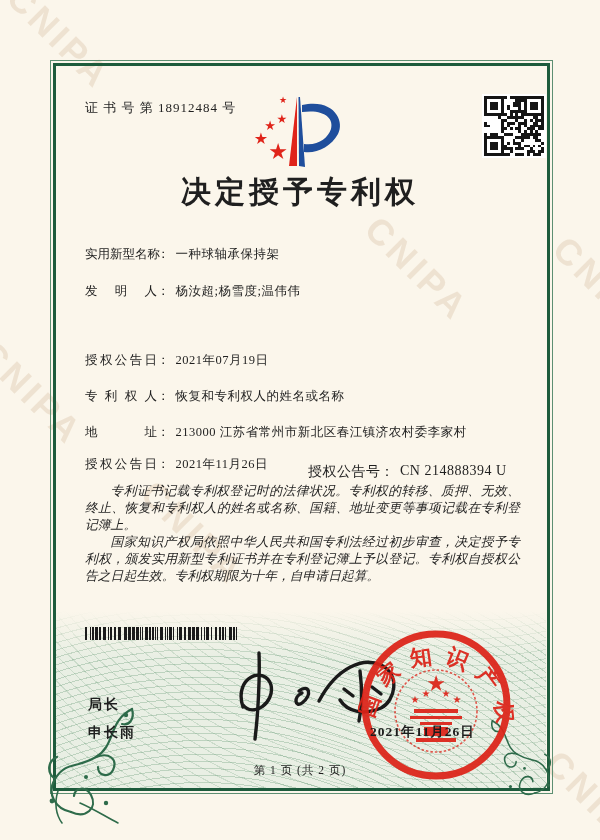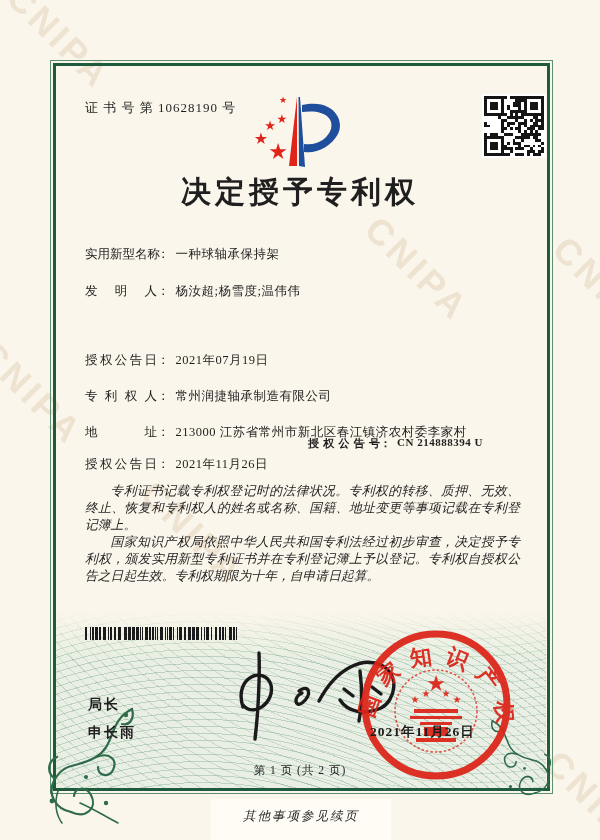--- a/index.html
+++ b/index.html
@@ -44,21 +44,21 @@
     position:absolute; left:482px; top:94px; width:64px; height:64px;
     background:#fff; padding:2px; box-sizing:border-box;
   }
   .qr-grid{position:relative; width:60px; height:60px; background:#fff;}
   .qr-grid div{position:absolute; background:#151515;}
   .title{
     position:absolute; left:0; top:172px; width:100%;
     text-align:center; font-size:30px; font-weight:bold; letter-spacing:4px;
   }
   .field-row{position:absolute; left:85px; white-space:nowrap; font-size:12.5px;}
-  .field-row2{position:absolute; left:308px; top:436px; white-space:nowrap; font-size:11px;font-weight:bold;}
+  .field-row2{position:absolute; left:308px; top:463px; white-space:nowrap; font-size:14px;}
   .flabel{
     display:inline-block; width:72px; white-space:nowrap;
     text-align:justify; text-align-last:justify; text-justify:inter-character;
     vertical-align:top;
   }
   .fcolon{display:inline-block; vertical-align:top;}
   .fvalue{display:inline-block; margin-left:6px; vertical-align:top; letter-spacing:0.5px;}
   .paras{
     position:absolute; left:85px; top:483px; width:435px;
     font-size:12.8px; line-height:17px; text-align:justify; font-style:italic;
@@ -136,21 +136,21 @@
     </g>
     <g fill="#2e6b4a">
       <circle cx="16" cy="96" r="2.4"></circle>
         <circle cx="70" cy="98" r="2.2"></circle>
         <circle cx="50" cy="72" r="2"></circle>
     </g>
   </svg>
 
   <div class="content">
 
-    <div class="cert-no">证 书 号 第 10628190 号</div>
+    <div class="cert-no">证 书 号 第 18912484 号</div>
 
     <svg class="logo" viewBox="0 0 108 82">
       <g fill="#e0241a" text-anchor="middle" font-family="'DejaVu Sans',sans-serif">
         <text x="30" y="71" font-size="22">★</text>
         <text x="13" y="56" font-size="16">★</text>
         <text x="22" y="42" font-size="13">★</text>
         <text x="34" y="35" font-size="12">★</text>
         <text x="35" y="15" font-size="9">★</text>
       </g>
       <polygon points="49,9 41,78 49,78" fill="#e0241a"></polygon>
@@ -408,21 +408,21 @@
     <div class="field-row" style="top:246px">
       <span class="flabel">实用新型名称</span><span class="fcolon">：</span><span class="fvalue">一种球轴承保持架</span>
     </div>
     <div class="field-row" style="top:283px">
       <span class="flabel">发明人</span><span class="fcolon">：</span><span class="fvalue">杨汝超;杨雪度;温伟伟</span>
     </div>
     <div class="field-row" style="top:352px">
       <span class="flabel">授权公告日</span><span class="fcolon">：</span><span class="fvalue">2021年07月19日</span>
     </div>
     <div class="field-row" style="top:388px">
-      <span class="flabel">专利权人</span><span class="fcolon">：</span><span class="fvalue">常州润捷轴承制造有限公司</span>
+      <span class="flabel">专利权人</span><span class="fcolon">：</span><span class="fvalue">恢复和专利权人的姓名或名称</span>
     </div>
     <div class="field-row" style="top:424px">
       <span class="flabel">地址</span><span class="fcolon">：</span><span class="fvalue">213000 江苏省常州市新北区春江镇济农村委李家村</span>
     </div>
     <div class="field-row" style="top:456px">
       <span class="flabel">授权公告日</span><span class="fcolon">：</span><span class="fvalue">2021年11月26日</span>
     </div>
     <div class="field-row2">
       <span class="flabel">授权公告号</span><span class="fcolon">：</span><span class="fvalue">CN 214888394 U</span>
     </div>
@@ -511,18 +511,15 @@
         <rect x="56" y="82" width="44" height="4"></rect>
         <rect x="52" y="89" width="52" height="3"></rect>
         <rect x="62" y="95" width="32" height="3"></rect>
         <rect x="66" y="100" width="24" height="9"></rect>
         <rect x="58" y="111" width="40" height="4"></rect>
       </g>
     </svg>
     <div class="seal-date">2021年11月26日</div>
 
     <div class="page-info">第 1 页 (共 2 页)</div>
-    <div class="cont-box">
-      <span class="cont-note">其他事项参见续页</span>
-    </div>
 
   </div>
 </div>
 
 </body></html>

